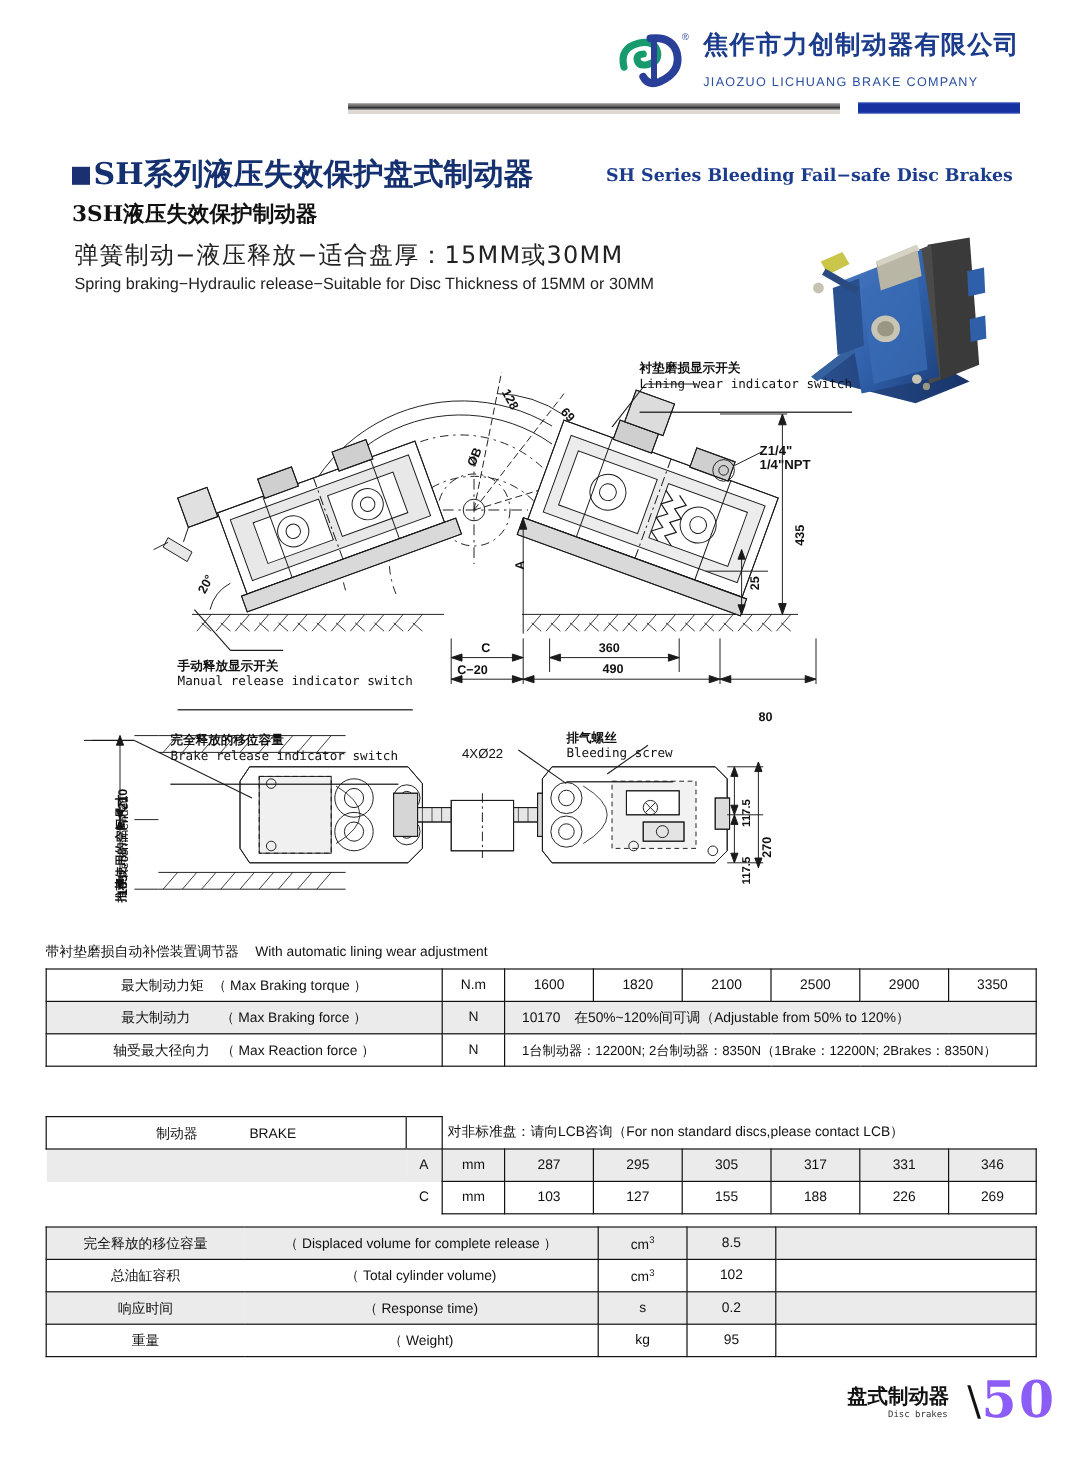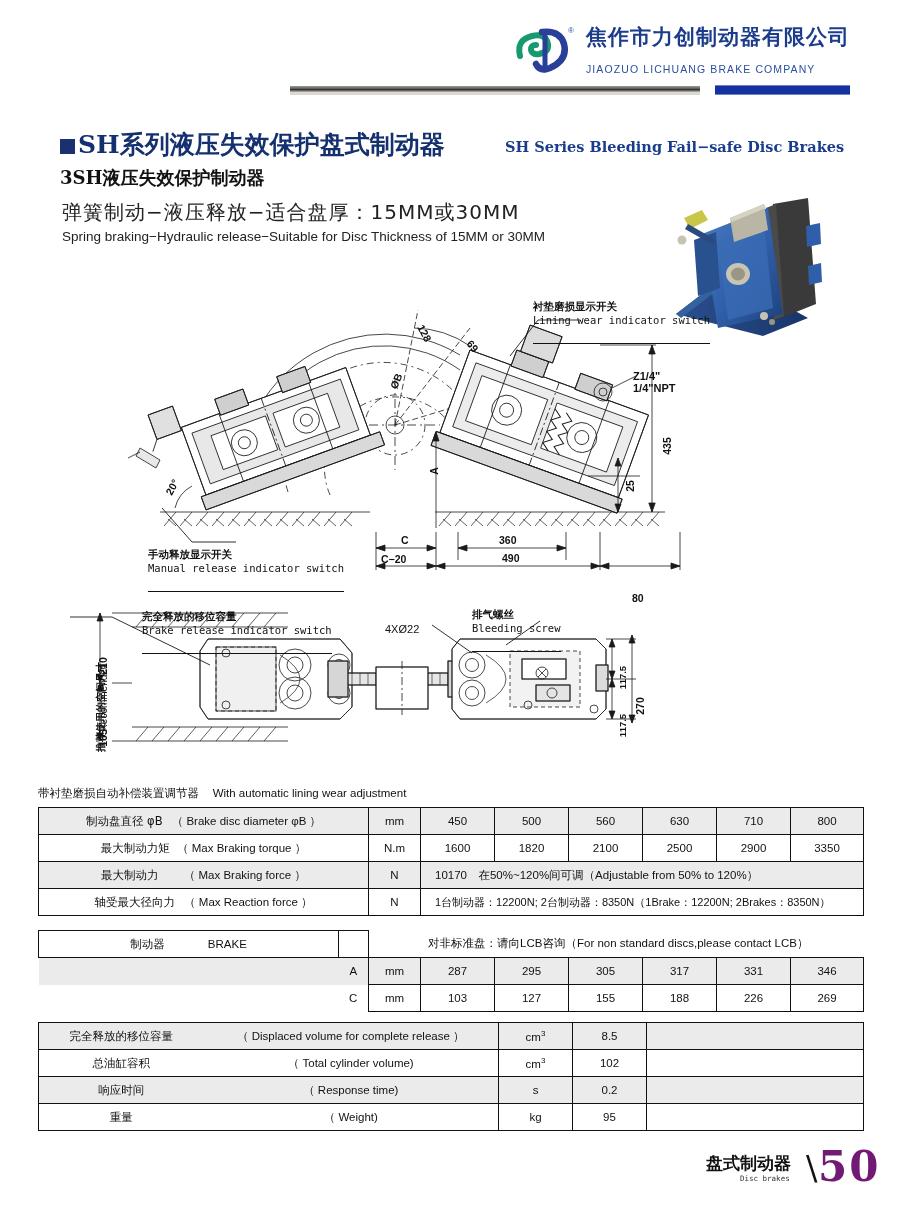--- a/index.html
+++ b/index.html
@@ -245,21 +245,21 @@
     left: 806px; top: -2px;
     font-size: 34px;
     color: #111;
     font-family: "DejaVu Serif", serif;
   }
   .foot-page {
     position: absolute;
     left: 818px; top: -8px;
     font-size: 42px;
     font-weight: bold;
-    color: #701a75;
+    color: #8b5cf6;
     font-family: "DejaVu Serif", serif;
     letter-spacing: 2px;
     text-align: center;
   }
 </style>
 </head>
 <body>
 
 <div class="header">
   <div class="logo-block">
@@ -710,33 +710,20 @@
     <col style="width:330px">
       <col style="width:52px">
     <col style="width:74px">
       <col style="width:74px">
       <col style="width:74px">
     <col style="width:74px">
       <col style="width:74px">
       <col style="width:73px">
   </colgroup>
   <tbody>
-    <tr class="shade">
-      <td class="lbl">
-        <span class="zh">制动盘直径 φB</span>
-        <span class="en" style="margin-left:6px;">（ Brake disc diameter φB ）</span>
-      </td>
-      <td>mm</td>
-      <td>450</td>
-      <td>500</td>
-      <td>560</td>
-      <td>630</td>
-      <td>710</td>
-      <td>800</td>
-    </tr>
     <tr>
       <td class="lbl">
         <span class="zh">最大制动力矩</span>
         <span class="en" style="margin-left:4px;">（ Max Braking torque ）</span>
       </td>
       <td>N.m</td>
       <td>1600</td>
       <td>1820</td>
       <td>2100</td>
       <td>2500</td>
@@ -774,21 +761,21 @@
       <col style="width:74px">
       <col style="width:73px">
   </colgroup>
   <tbody>
     <tr>
       <td class="lbl" style="border-right:none;">
         <span class="zh">制动器</span>
         <span class="en" style="margin-left:40px;">BRAKE</span>
       </td>
       <td class="nb-all"></td>
-      <td colspan="7" style="border:none;text-align:center;padding-left:4px;">对非标准盘：请向LCB咨询（For non standard discs,please contact LCB）</td>
+      <td colspan="7" style="border:none;text-align:left;padding-left:4px;">对非标准盘：请向LCB咨询（For non standard discs,please contact LCB）</td>
     </tr>
     <tr class="shade">
       <td class="lbl" style="border:none;background:#ebebeb;"></td>
       <td style="border:none;background:#ebebeb;">A</td>
       <td>mm</td>
       <td>287</td>
       <td>295</td>
       <td>305</td>
       <td>317</td>
       <td>331</td>

